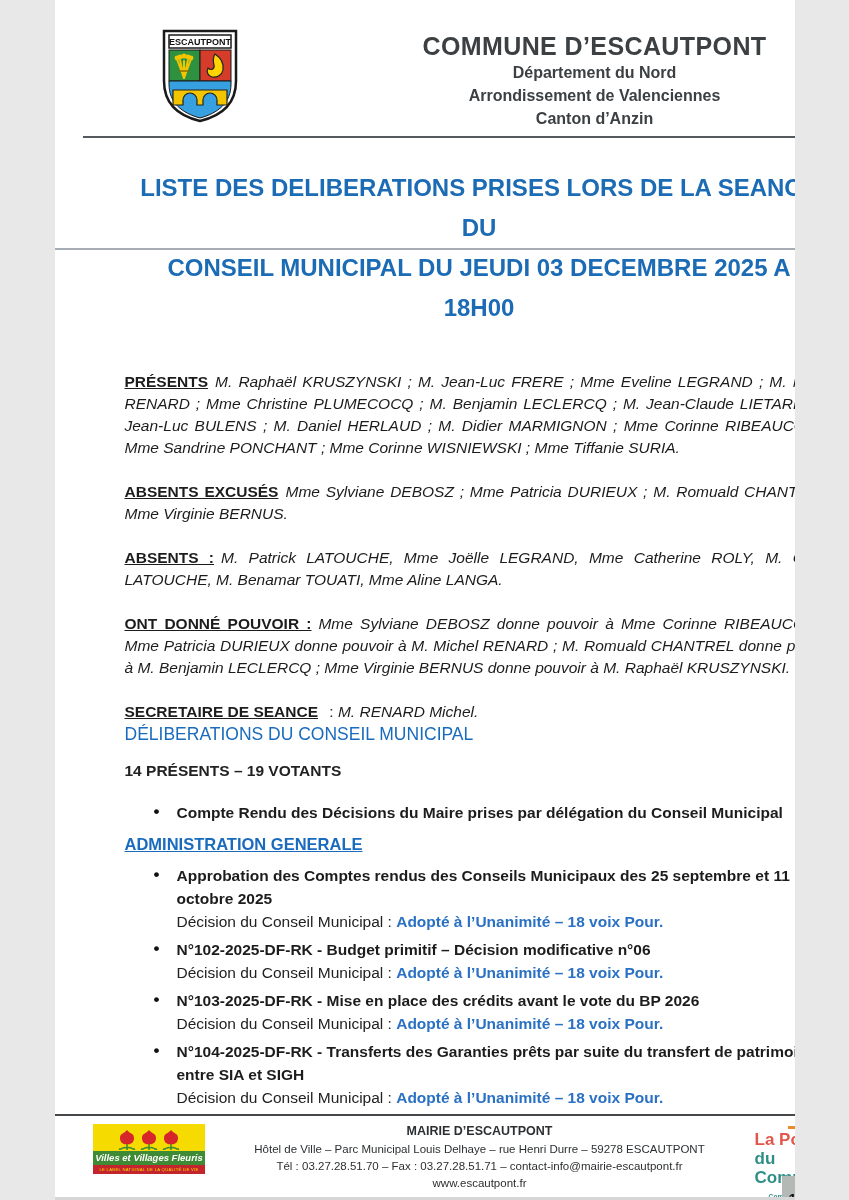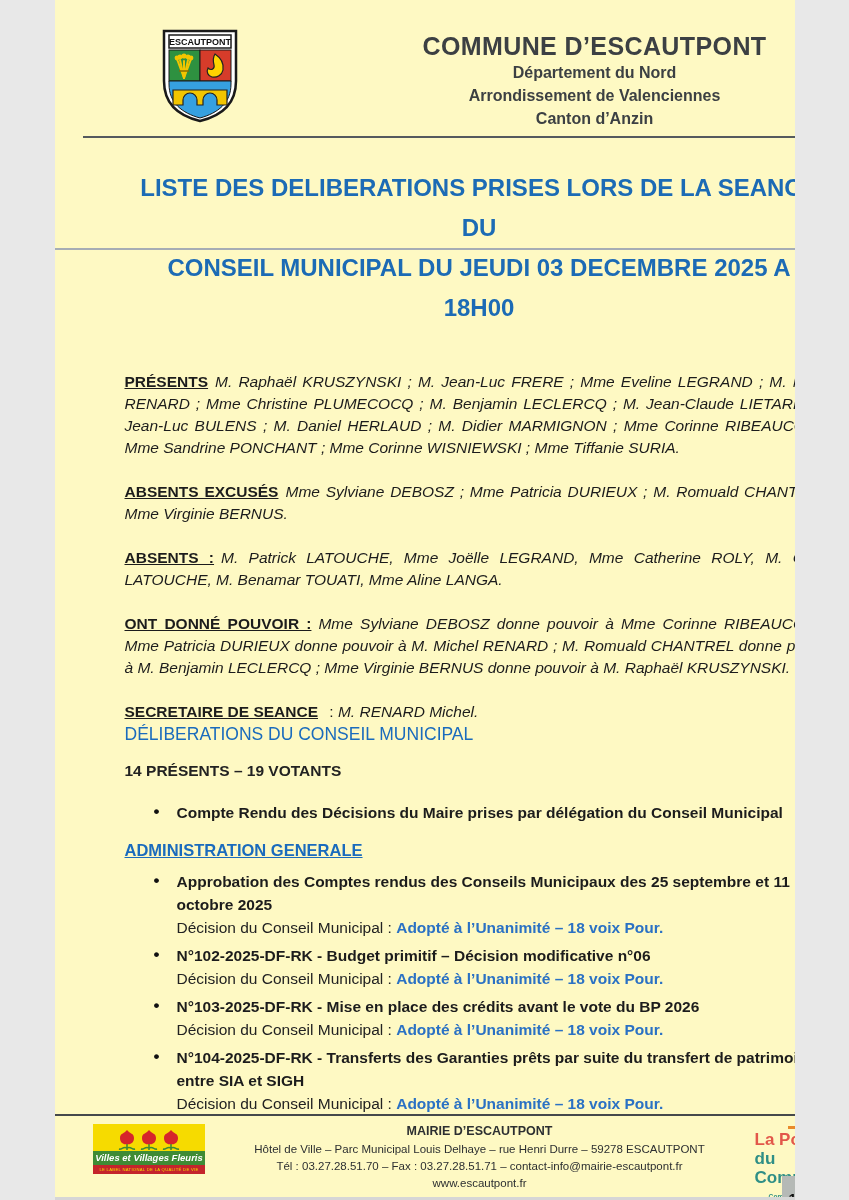--- a/index.html
+++ b/index.html
@@ -1,18 +1,18 @@
 <!DOCTYPE html>
 <html><head>
 <meta charset="utf-8">
 <style>
   html,body{margin:0;padding:0;background:#e8e8e8;}
   .page{
     position:relative; width:740px; height:1200px; margin:0 auto;
-    background:#fef9c3; overflow:hidden;
+    background:#ffffff; overflow:hidden;
     font-family:"Liberation Sans", sans-serif; color:#1c1c1c;
   }
 
   
   .crest{position:absolute; left:104px; top:26px;}
   .header-text{position:absolute; left:280px; top:32px; width:520px; text-align:center; color:#3c4043;}
   .commune{font-size:25px; font-weight:bold; letter-spacing:.4px; margin-bottom:0; white-space:nowrap;}
   .header-sub{font-size:16px; font-weight:bold; line-height:23px;}
   .header-rule{position:absolute; left:28px; top:136px; width:821px; height:2px; background:#555a5e;}
 
@@ -31,21 +31,21 @@
   .att-label{font-weight:bold; text-decoration:underline; margin-right:7px;}
   .att-sep{font-style:normal;}
   .att-body{font-style:italic;}
 
   
   .delib{position:absolute; left:70px; top:724px; width:715px;}
   .delib-heading{color:#1a6bbd; font-weight:normal; font-size:17.5px; margin:0 0 17px 0;}
   .votes{font-weight:bold; font-size:15.5px; color:#222; margin:0 0 21px 0;}
   .b-item{position:relative; padding-left:52px; font-weight:bold; font-size:15.5px; line-height:23px;}
   .b-item::before{content:"\2022"; position:absolute; left:29px; top:-1px; font-size:17px; color:#111;}
-  .intro-bullet{margin-bottom:17px;}
+  .intro-bullet{margin-bottom:11px;}
   .category{color:#1a6bbd; font-weight:bold; font-size:16.5px; text-decoration:underline; margin:8px 0 10px 0;}
   .item{margin-bottom:5px;}
   .decision{padding-left:52px; font-size:15.5px; line-height:23px; color:#222;}
   .decision-value{color:#2a71c4; font-weight:bold;}
 
   
   .footer-rule{position:absolute; left:0; top:1114px; width:849px; height:2px; background:#45494c;}
   .fleuris{position:absolute; left:38px; top:1124px;}
   .footer-center{position:absolute; left:190px; top:1124px; width:470px; text-align:center; color:#2c2f31;}
   .fc-title{font-size:12.5px; font-weight:bold; margin-bottom:3px;}

